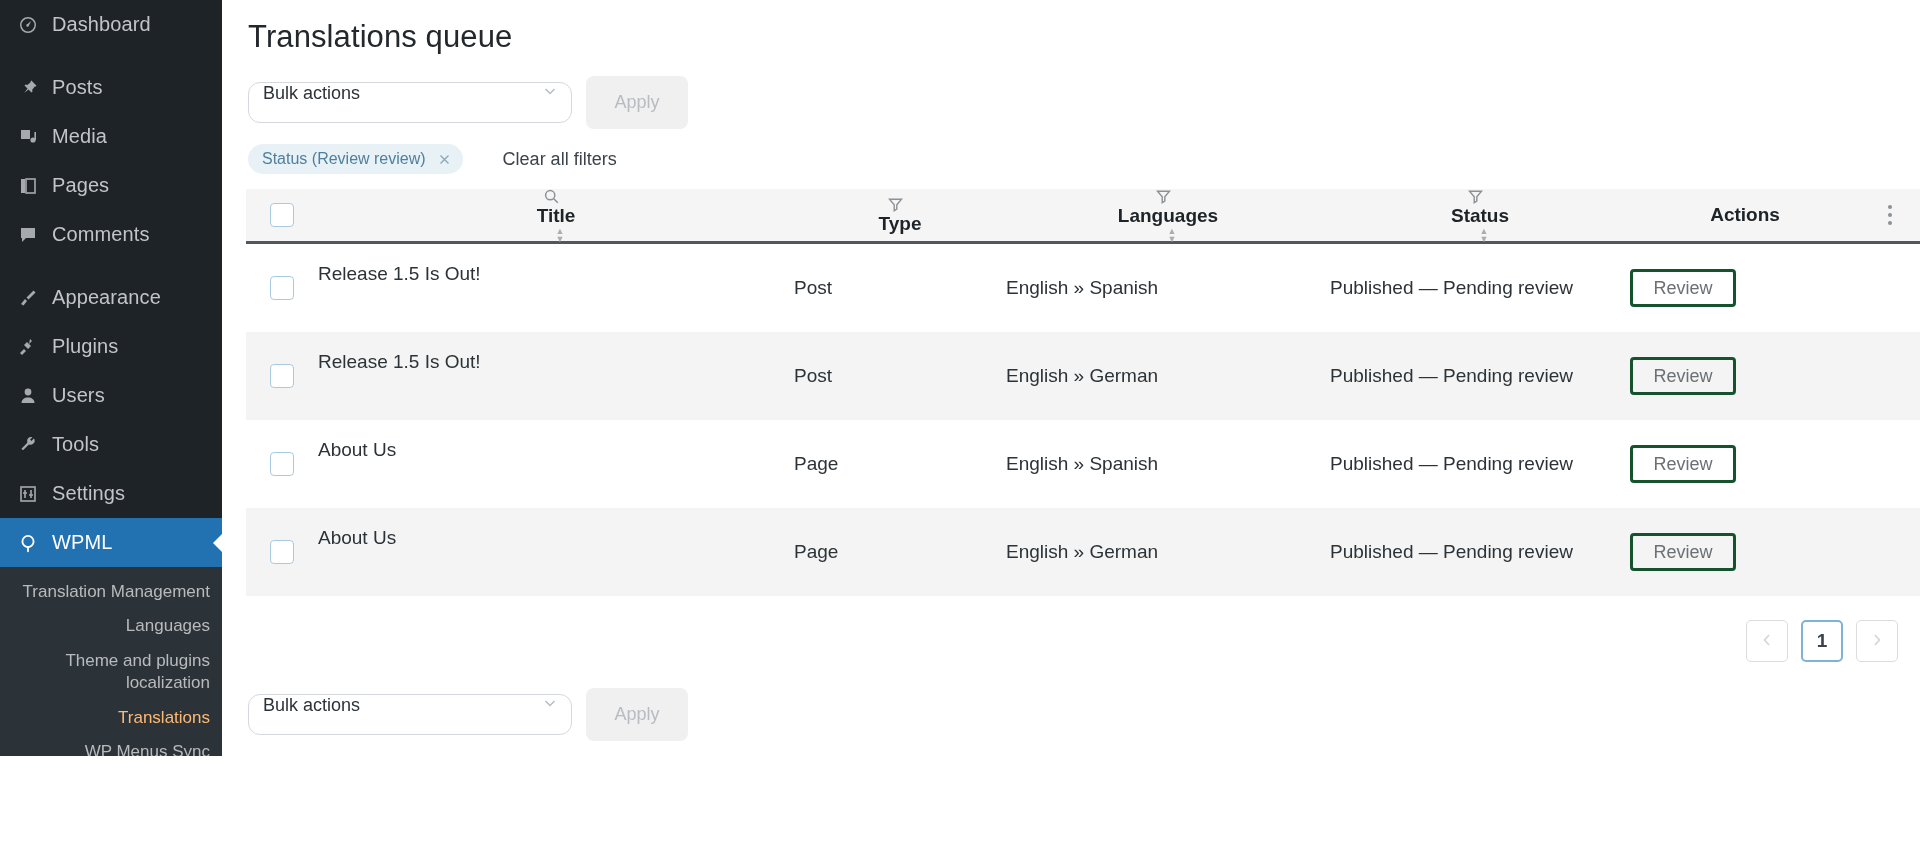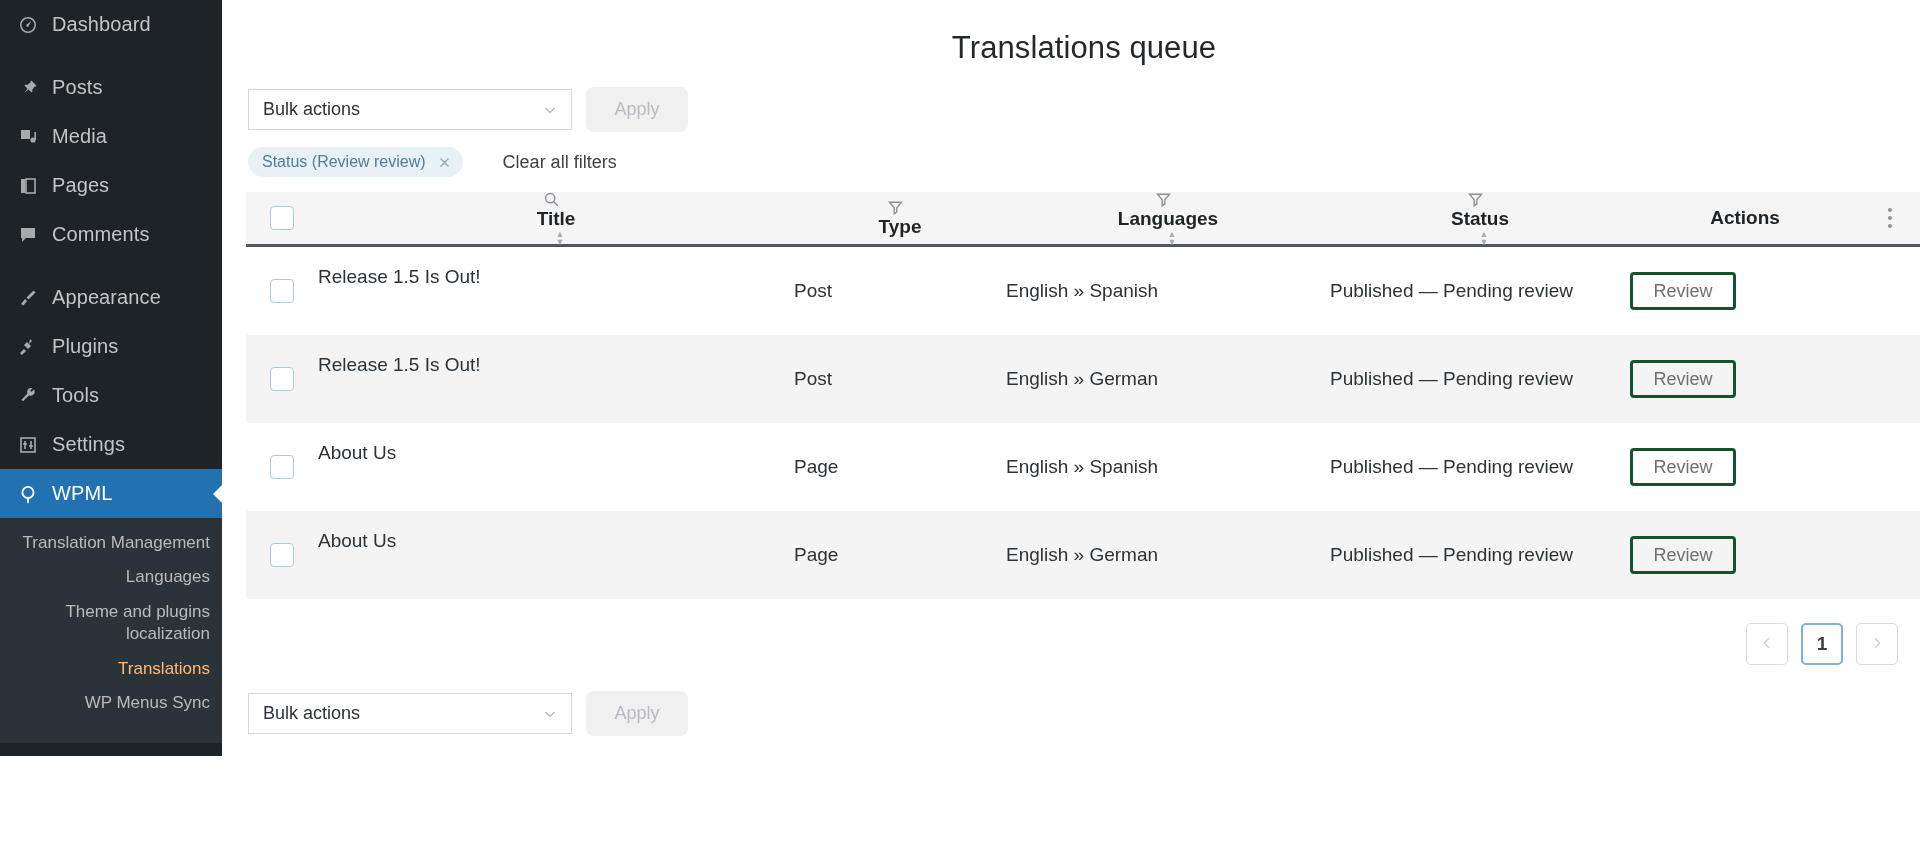--- a/index.html
+++ b/index.html
@@ -93,55 +93,54 @@
     background: #ffffff;
     position: relative;
     padding: 0 0 0 24px;
     overflow: hidden;
   }
 
   #page-title {
     font-size: 31px;
     font-weight: normal;
     color: #23282d;
-    padding-top: 30px;
+    padding-top: 19px;
     padding-left: 2px;
     letter-spacing: 0.1px;
-    text-align: center;
   }
 
   
   .bulk-bar {
     display: flex;
     align-items: center;
     margin-top: 21px;
     padding-left: 2px;
   }
   .bulk-select {
     width: 324px;
     height: 41px;
     border: 1px solid #d5d8dc;
-    border-radius: 0;
+    border-radius: 12px;
     background: #ffffff;
     display: flex;
-    align-items: center;
+    align-items: flex-start;
     justify-content: space-between;
     padding: 0 13px 0 14px;
     font-size: 18px;
     color: #2c3338;
   }
   .chev {
     width: 16px; height: 16px;
     color: #b5bcc4;
     display: flex; align-items: center; justify-content: center;
   }
   .apply-btn {
     margin-left: 14px;
     width: 102px;
-    height: 45px;
+    height: 53px;
     border: none;
     border-radius: 8px;
     background: #f0f0f1;
     color: #b7bcc2;
     font-size: 18px;
     font-family: "Liberation Sans", sans-serif;
     display: flex;
     align-items: center;
     justify-content: center;
   }
@@ -377,20 +376,29 @@
 
     <div class="menu-item">
       <span class="mi-icon">
         <svg width="20" height="20" viewBox="0 0 20 20" fill="currentColor">
             <path d="M12 2l2 2-3 3 2 2-3 3-4-4 3-3 2 2zM6 12l2 2-4 4-2-2z"></path>
           </svg>
       </span>
       <span class="mi-label">Plugins</span>
     </div>
 
+    <div class="menu-item">
+      <span class="mi-icon">
+        <svg width="20" height="20" viewBox="0 0 20 20" fill="currentColor">
+            <circle cx="10" cy="6" r="3.4"></circle>
+            <path d="M3.5 17c0-3.6 2.9-5.6 6.5-5.6s6.5 2 6.5 5.6z"></path>
+          </svg>
+      </span>
+      <span class="mi-label">Users</span>
+    </div>
 
     <div class="menu-item">
       <span class="mi-icon">
         <svg width="20" height="20" viewBox="0 0 20 20" fill="currentColor">
             <path d="M16.5 4.2a4.2 4.2 0 01-5.6 5.2L5 15.3 3.4 13.7l5.9-5.9A4.2 4.2 0 0114.5 2.2l-2.4 2.4 1.3 1.3 2.4-2.4z"></path>
           </svg>
       </span>
       <span class="mi-label">Tools</span>
     </div>
 

